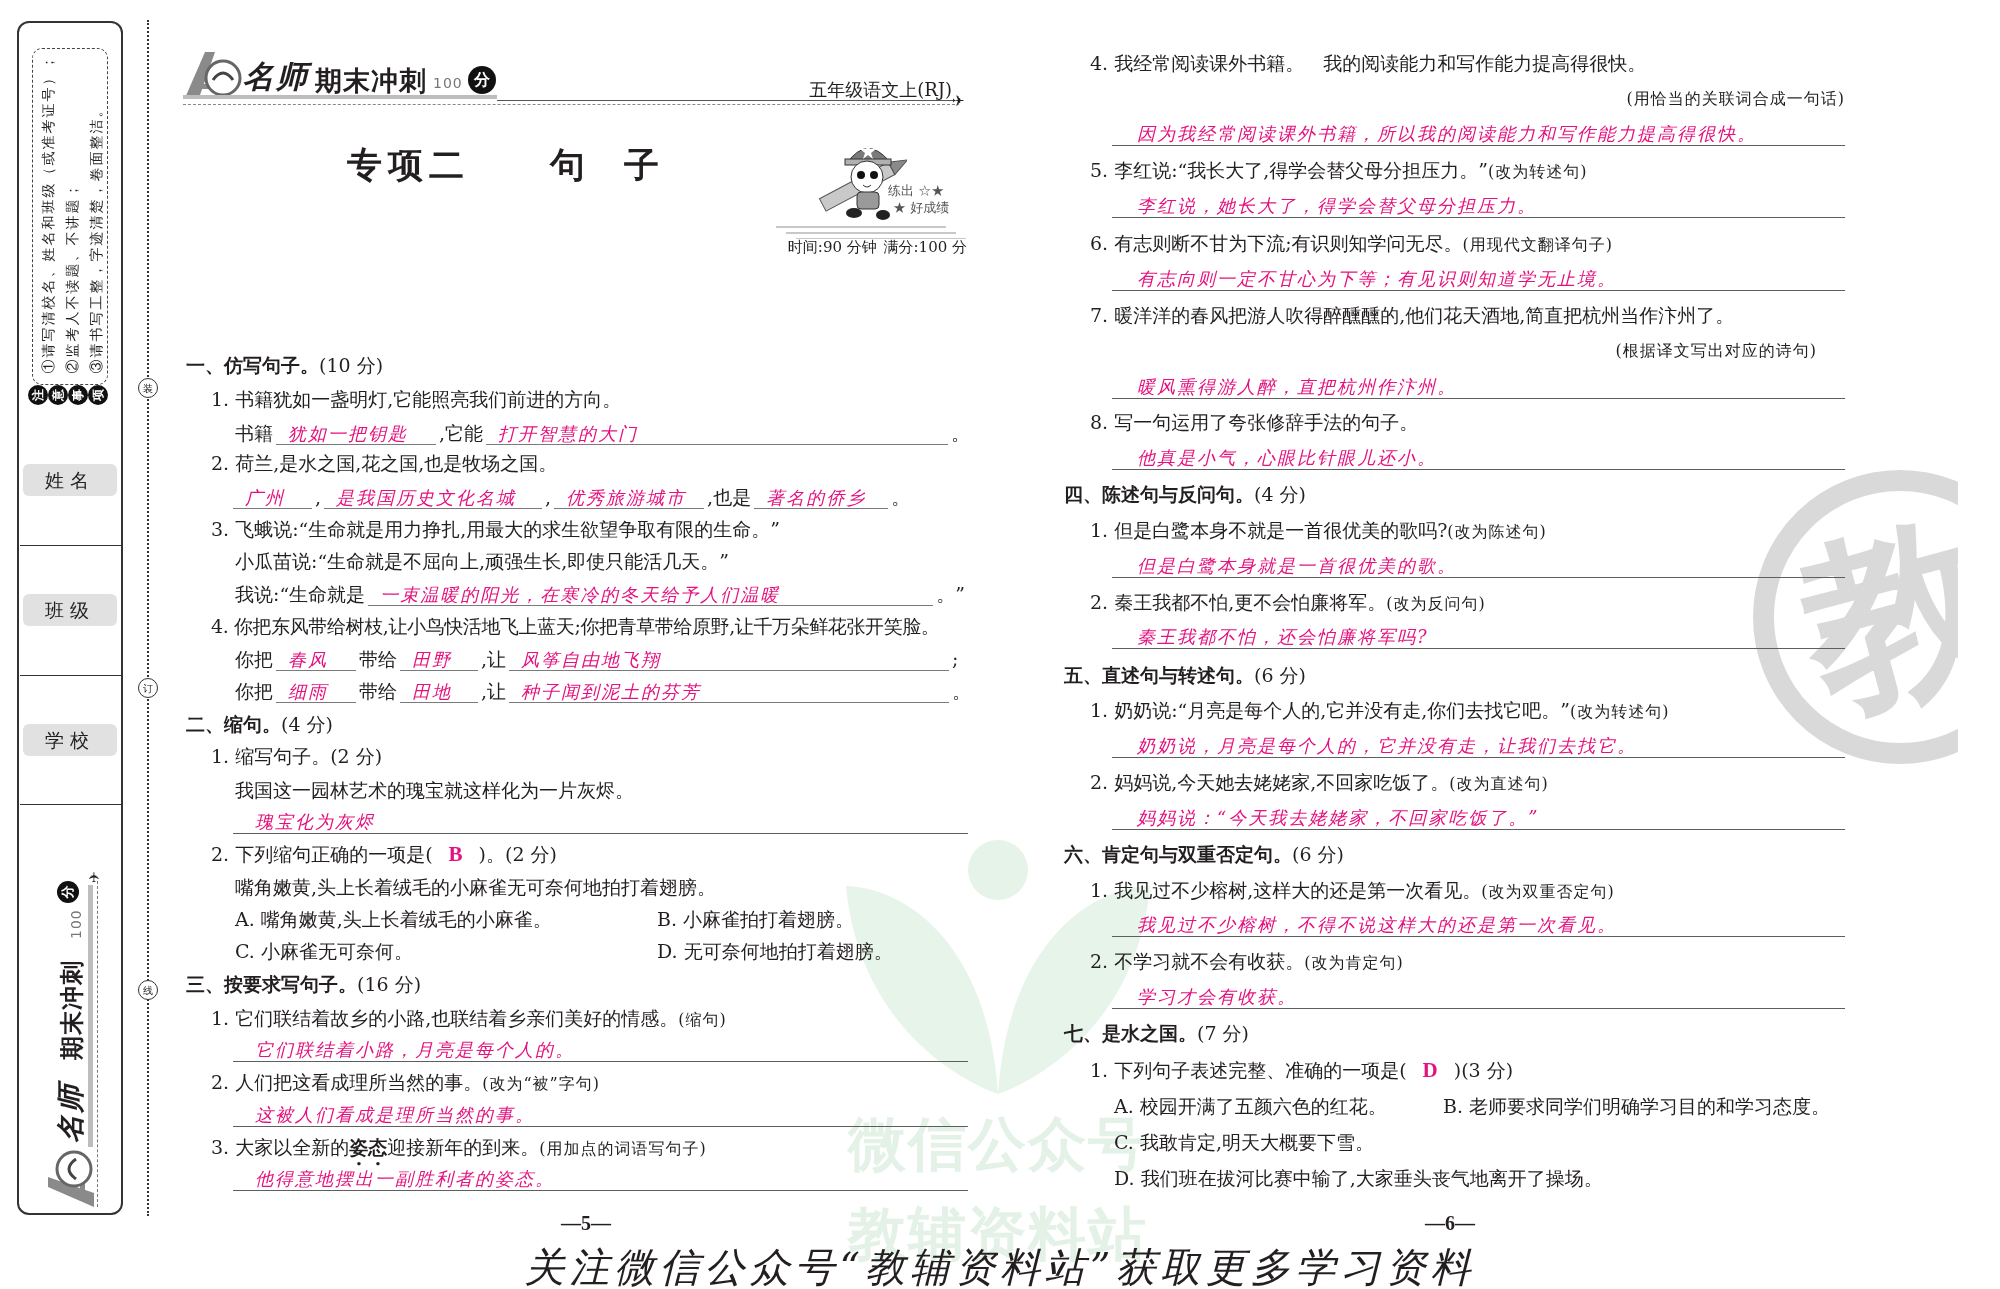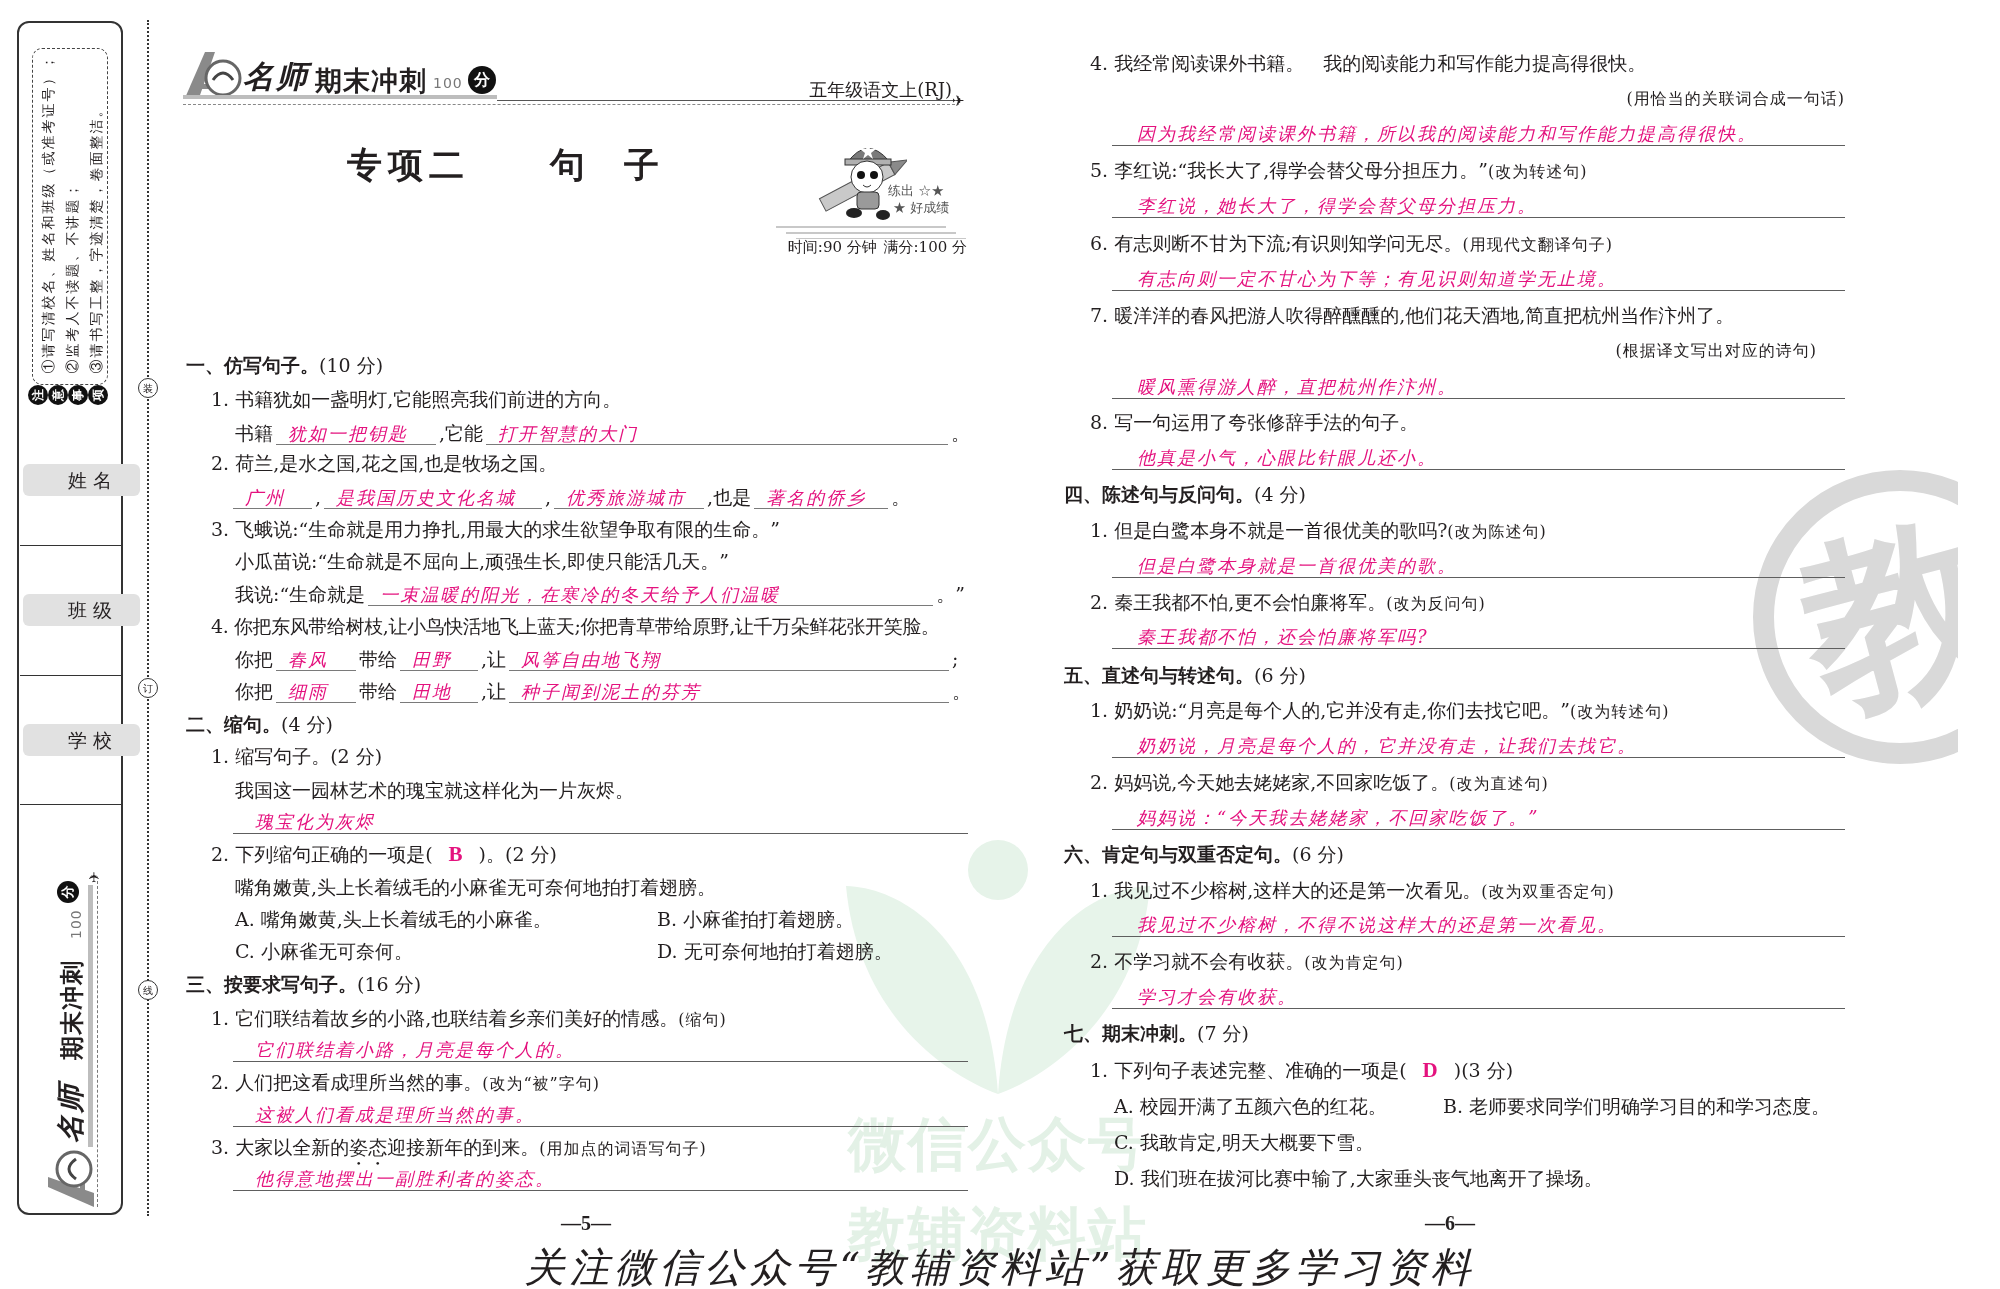--- a/index.html
+++ b/index.html
@@ -15,33 +15,33 @@
   .blank{display:inline-block;height:24px;border-bottom:1px solid #7a7a7a;vertical-align:top;
          box-sizing:border-box;padding-left:12px;margin:0 3px;}
   .ans{color:var(--answer);font-size:18px;letter-spacing:2px;font-family:"DejaVu Serif", serif;font-style:italic;}
   .ansline{position:absolute;height:24px;border-bottom:1px solid #5e5e5e;box-sizing:border-box;
            white-space:nowrap;line-height:24px;z-index:2;}
   .ansline.l{left:233px;width:735px;padding-left:22px;}
   .ansline.r{left:1112px;width:733px;padding-left:25px;}
   .hint{font-size:16px;letter-spacing:1px;}
   .choice{color:var(--answer);font-weight:bold;font-family:"Liberation Serif", serif;font-size:21px;margin:0 16px;}
   .dotted{-webkit-text-emphasis:filled dot;text-emphasis:filled dot;
-          -webkit-text-emphasis-position:under;text-emphasis-position:under right;}
+          -webkit-text-emphasis-position:under;text-emphasis-position:under right;font-weight:bold;}
   .pagenum{position:absolute;width:80px;text-align:center;font-family:"Liberation Serif", serif;font-weight:bold;font-size:20px;}
 
   
   .sidebar{left:17px;top:21px;width:106px;height:1194px;border:2px solid #333;border-radius:12px;box-sizing:border-box;}
   .notes-box{left:32px;top:48px;width:76px;height:337px;border:1px dashed #444;border-radius:10px;box-sizing:border-box;}
   .notes-rot{position:absolute;left:-130px;top:130px;width:337px;height:76px;transform:rotate(-90deg);
              font-size:14px;line-height:24px;letter-spacing:2px;padding-left:12px;box-sizing:border-box;padding-top:2px;}
   .notes-rot div{white-space:nowrap;}
   .badge{position:absolute;top:385px;width:20px;height:20px;border-radius:50%;background:#111;color:#fff;
          font-size:12px;line-height:20px;text-align:center;font-family:"DejaVu Sans", sans-serif;font-weight:bold;transform:rotate(-90deg);}
   .field{position:absolute;left:23px;width:94px;height:32px;background:#e1e1e1;border-radius:6px;
-         font-size:19px;line-height:32px;text-align:center;letter-spacing:6px;padding-left:23px;}
+         font-size:19px;line-height:32px;text-align:center;letter-spacing:6px;}
   .sep{position:absolute;left:20px;width:101px;height:0;border-top:1px solid #333;}
   .bind-line{left:147px;top:20px;height:1196px;width:0;border-left:2px dotted #333;}
   .bind-mark{position:absolute;left:138px;width:20px;height:20px;border-radius:50%;border:1px solid #333;background:#fff;
              font-size:10px;line-height:20px;text-align:center;box-sizing:border-box;z-index:3;}
 
   
   .logo-name{position:absolute;font-family:"DejaVu Serif", serif;font-weight:bold;font-style:italic;font-size:31px;letter-spacing:2px;}
   .logo-title{position:absolute;font-family:"DejaVu Sans", sans-serif;font-weight:bold;font-size:27px;letter-spacing:1px;}
   .logo-score{position:absolute;font-family:"DejaVu Sans", sans-serif;font-size:14px;color:#777;letter-spacing:1px;}
   .logo-unit{position:absolute;width:28px;height:28px;border-radius:50%;background:#111;color:#fff;font-size:16px;
@@ -253,21 +253,21 @@
 
 <div class="ln" style="left:1064px;top:842px">
   <span class="h">六、肯定句与双重否定句。</span><span class="pts">(6 分)</span>
 </div>
 <div class="ln" style="left:1090px;top:878px"><span>1. 我见过不少榕树,这样大的还是第一次看见。</span><span class="hint">(改为双重否定句)</span></div>
 <div class="ansline r" style="top:913px"><span class="ans">我见过不少榕树，不得不说这样大的还是第一次看见。</span></div>
 <div class="ln" style="left:1090px;top:949px"><span>2. 不学习就不会有收获。</span><span class="hint">(改为肯定句)</span></div>
 <div class="ansline r" style="top:985px"><span class="ans">学习才会有收获。</span></div>
 
 <div class="ln" style="left:1064px;top:1021px">
-  <span class="h">七、期末冲刺。</span><span class="pts">(7 分)</span>
+  <span class="h">七、是水之国。</span><span class="pts">(7 分)</span>
 </div>
 <div class="ln" style="left:1090px;top:1058px"><span>1. 下列句子表述完整、准确的一项是(</span><span class="choice">D</span><span>)(3 分)</span></div>
 <div class="ln" style="left:1114px;top:1094px">A. 校园开满了五颜六色的红花。</div>
 <div class="ln" style="left:1443px;top:1094px">B. 老师要求同学们明确学习目的和学习态度。</div>
 <div class="ln" style="left:1114px;top:1130px">C. 我敢肯定,明天大概要下雪。</div>
 <div class="ln" style="left:1114px;top:1166px">D. 我们班在拔河比赛中输了,大家垂头丧气地离开了操场。</div>
 
 <div class="pagenum" style="left:1410px;top:1212px">—6—</div>
 
 <div class="abs footer">关注微信公众号“教辅资料站”获取更多学习资料</div>

